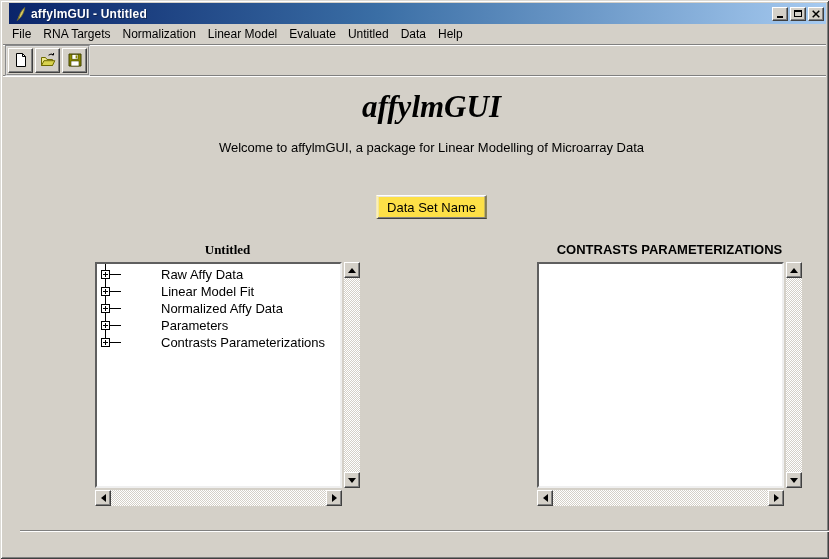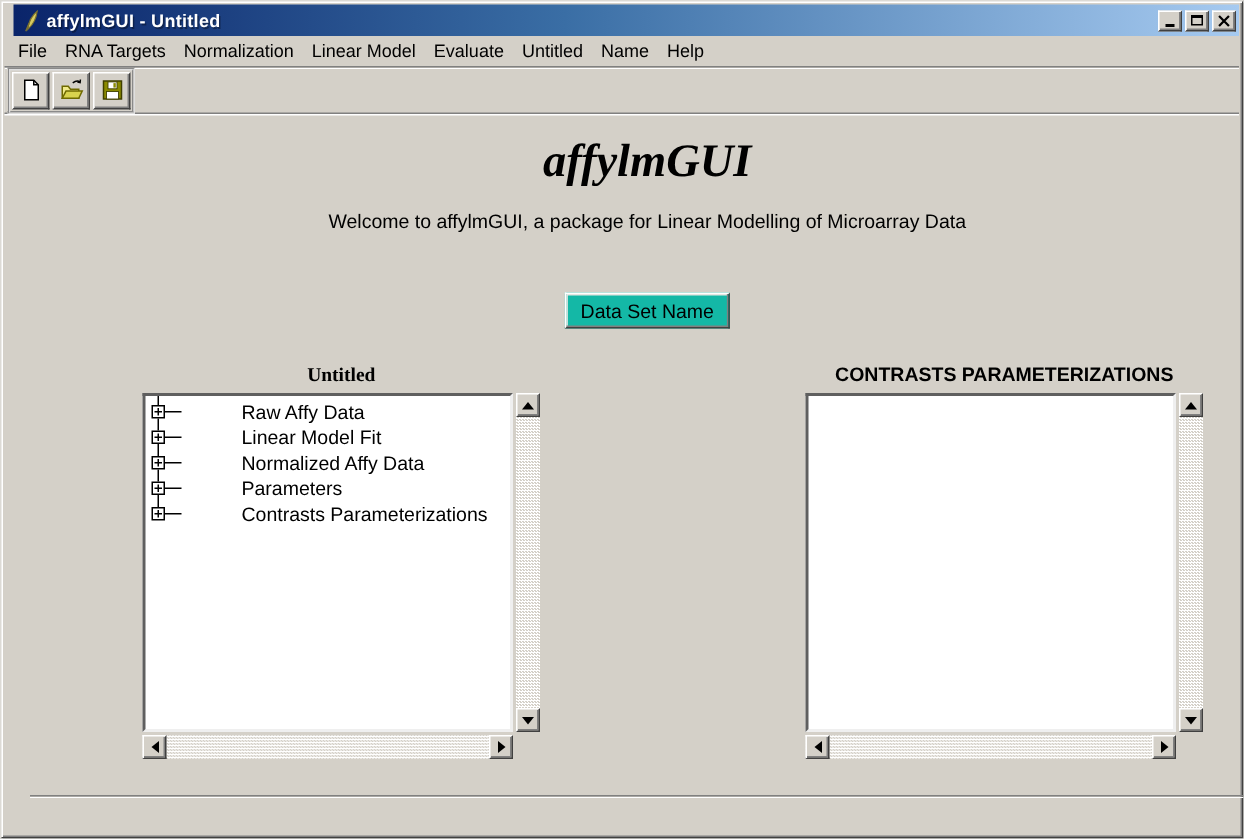--- a/index.html
+++ b/index.html
@@ -56,21 +56,21 @@
     border-bottom:1px solid #808080;box-shadow:0 1px 0 #fff;
   }
   .app-title{
     position:absolute;left:0;right:0;top:14px;text-align:center;
     font-family:"Liberation Serif", serif;font-style:italic;font-weight:bold;
     font-size:31px;line-height:34px;
   }
   .app-subtitle{position:absolute;left:0;right:0;top:64px;text-align:center;font-size:13px;}
   .dataset-btn{
     position:absolute;left:50%;transform:translateX(-50%);top:119px;
-    min-width:106px;height:24px;background:#14b8a6;font-size:13px;
+    min-width:106px;height:24px;background:#fde047;font-size:13px;
     font-family:"Liberation Sans", sans-serif;padding:0 10px;
     border-top:1px solid #fff;border-left:1px solid #fff;
     border-right:1px solid #404040;border-bottom:1px solid #404040;
     box-shadow:inset -1px -1px 0 #808080, inset 1px 1px 0 #e8e6e2;
   }
   .panel-title{position:absolute;top:166px;text-align:center;font-weight:bold;font-size:13px;white-space:nowrap;}
   .panel-title.left{left:75px;width:265px;font-family:Liberation Serif, serif;}
   .panel-title.right{left:517px;width:265px;}
   .listbox{
     position:absolute;top:186px;width:247px;height:226px;background:#fff;
@@ -138,21 +138,21 @@
     </span>
   </div>
 
   <div class="menubar">
     <span class="menu-item">File</span>
     <span class="menu-item">RNA Targets</span>
     <span class="menu-item">Normalization</span>
     <span class="menu-item">Linear Model</span>
     <span class="menu-item">Evaluate</span>
     <span class="menu-item">Untitled</span>
-    <span class="menu-item">Name</span>
+    <span class="menu-item">Data</span>
     <span class="menu-item">Help</span>
   </div>
 
   <div class="toolbar">
     <span class="tool-group">
       <span class="tool-btn">
         <svg width="16" height="16" viewBox="0 0 16 16">
           <path d="M3.5 1.5 h6 l3 3 v10 h-9 z" fill="#fff" stroke="#000"></path>
           <path d="M9.5 1.5 v3 h3" fill="none" stroke="#000"></path>
         </svg>

